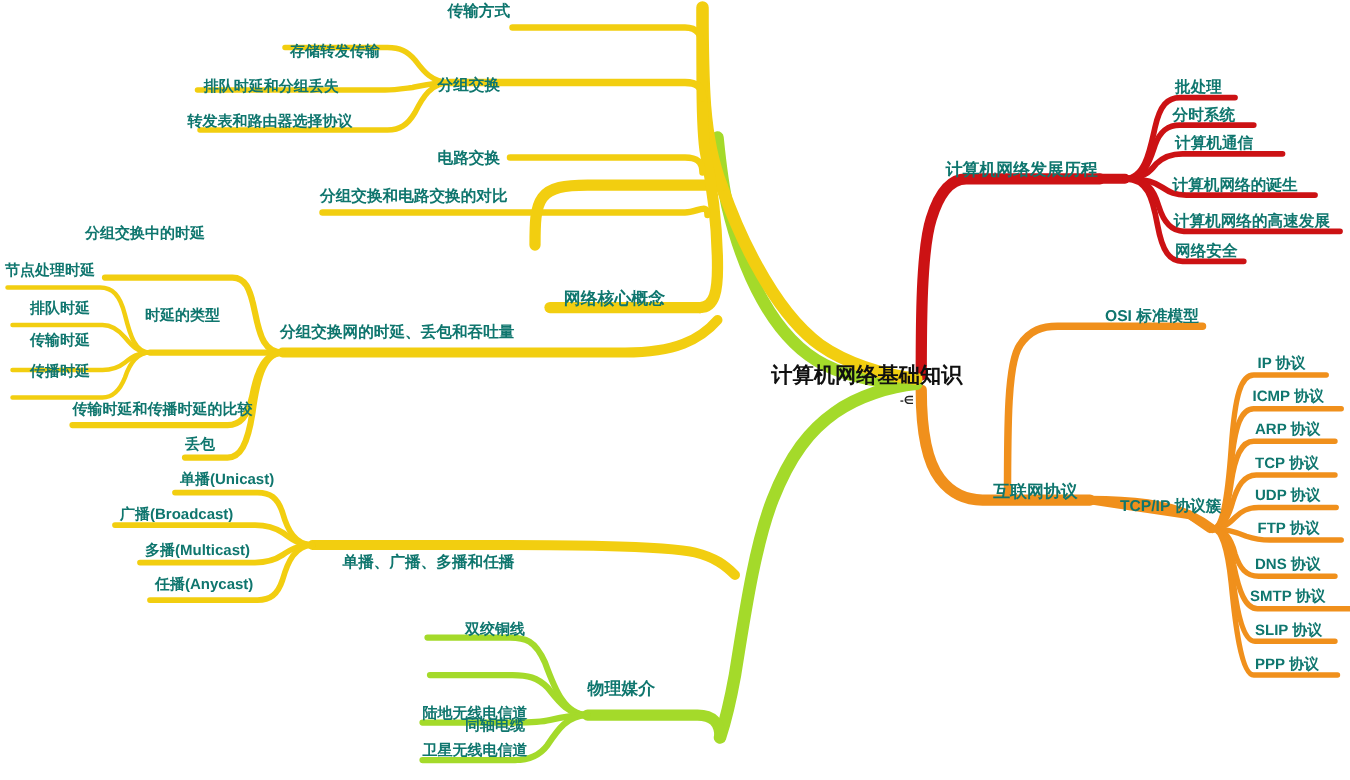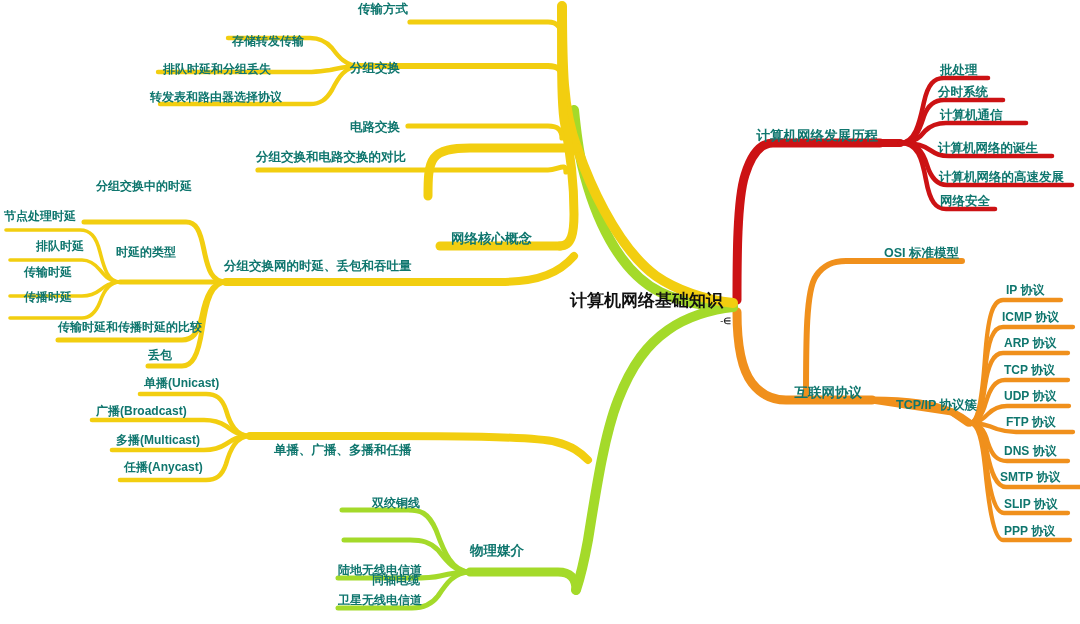--- a/index.html
+++ b/index.html
@@ -25,26 +25,27 @@
     position: absolute;
     white-space: nowrap;
     font-weight: bold;
     color: #0f766e;
     line-height: 1;
     letter-spacing: 0px;
   }
   .node.root {
     font-size: 17px;
     color: #101010;
+    margin-left: 47px;
   }
   .node.lvl1 { font-size: 13.5px; }
   .node.lvl2 { font-size: 12.5px; }
   .node.lvl3 { font-size: 12px; }
   .node.sub  { font-size: 9px; font-weight: bold; color: #222; }
-  .anchor-e   { transform: translate(-100%, -50%); font-family: Liberation Serif, serif; }
+  .anchor-e   { transform: translate(-100%, -50%); }
   .anchor-w   { transform: translate(0, -50%); }
 </style>
 </head>
 <body>
 
 <div id="canvas">
 
   <svg id="links" viewBox="0 0 1080 624" xmlns="http://www.w3.org/2000/svg">
     <g fill="none" stroke-linecap="round" stroke-linejoin="round">
 
@@ -154,25 +155,25 @@
 
   <div class="node lvl2 anchor-w" style="left:350px; top:68px;">分组交换</div>
   <div class="node lvl3 anchor-w" style="left:232px; top:41px;">存储转发传输</div>
   <div class="node lvl3 anchor-w" style="left:163px; top:69px;">排队时延和分组丢失</div>
   <div class="node lvl3 anchor-w" style="left:150px; top:97px;">转发表和路由器选择协议</div>
 
   <div class="node lvl2 anchor-w" style="left:350px; top:127px;">电路交换</div>
   <div class="node lvl2 anchor-w" style="left:256px; top:157px;">分组交换和电路交换的对比</div>
 
   <div class="node lvl2 anchor-w" style="left:224px; top:266px;text-align:right;">分组交换网的时延、丢包和吞吐量</div>
-  <div class="node lvl3 anchor-w" style="left:96px; top:186px;">分组交换中的时延</div>
+  <div class="node lvl3 anchor-w" style="left:68px; top:186px;">分组交换中的时延</div>
   <div class="node lvl3 anchor-w" style="left:116px; top:252px;">时延的类型</div>
 
   <div class="node lvl3 anchor-w" style="left:4px; top:216px;">节点处理时延</div>
-  <div class="node lvl3 anchor-w" style="left:36px; top:246px;">排队时延</div>
+  <div class="node lvl3 anchor-w" style="left:24px; top:246px;">排队时延</div>
   <div class="node lvl3 anchor-w" style="left:24px; top:272px;">传输时延</div>
   <div class="node lvl3 anchor-w" style="left:24px; top:297px;">传播时延</div>
 
   <div class="node lvl3 anchor-w" style="left:58px; top:327px;">传输时延和传播时延的比较</div>
   <div class="node lvl3 anchor-w" style="left:148px; top:355px;">丢包</div>
 
   <div class="node lvl2 anchor-w" style="left:274px; top:426px;margin-top:24px;">单播、广播、多播和任播</div>
   <div class="node lvl3 anchor-w" style="left:144px; top:383px;">单播(Unicast)</div>
   <div class="node lvl3 anchor-w" style="left:96px; top:411px;">广播(Broadcast)</div>
   <div class="node lvl3 anchor-w" style="left:116px; top:440px;">多播(Multicast)</div>

